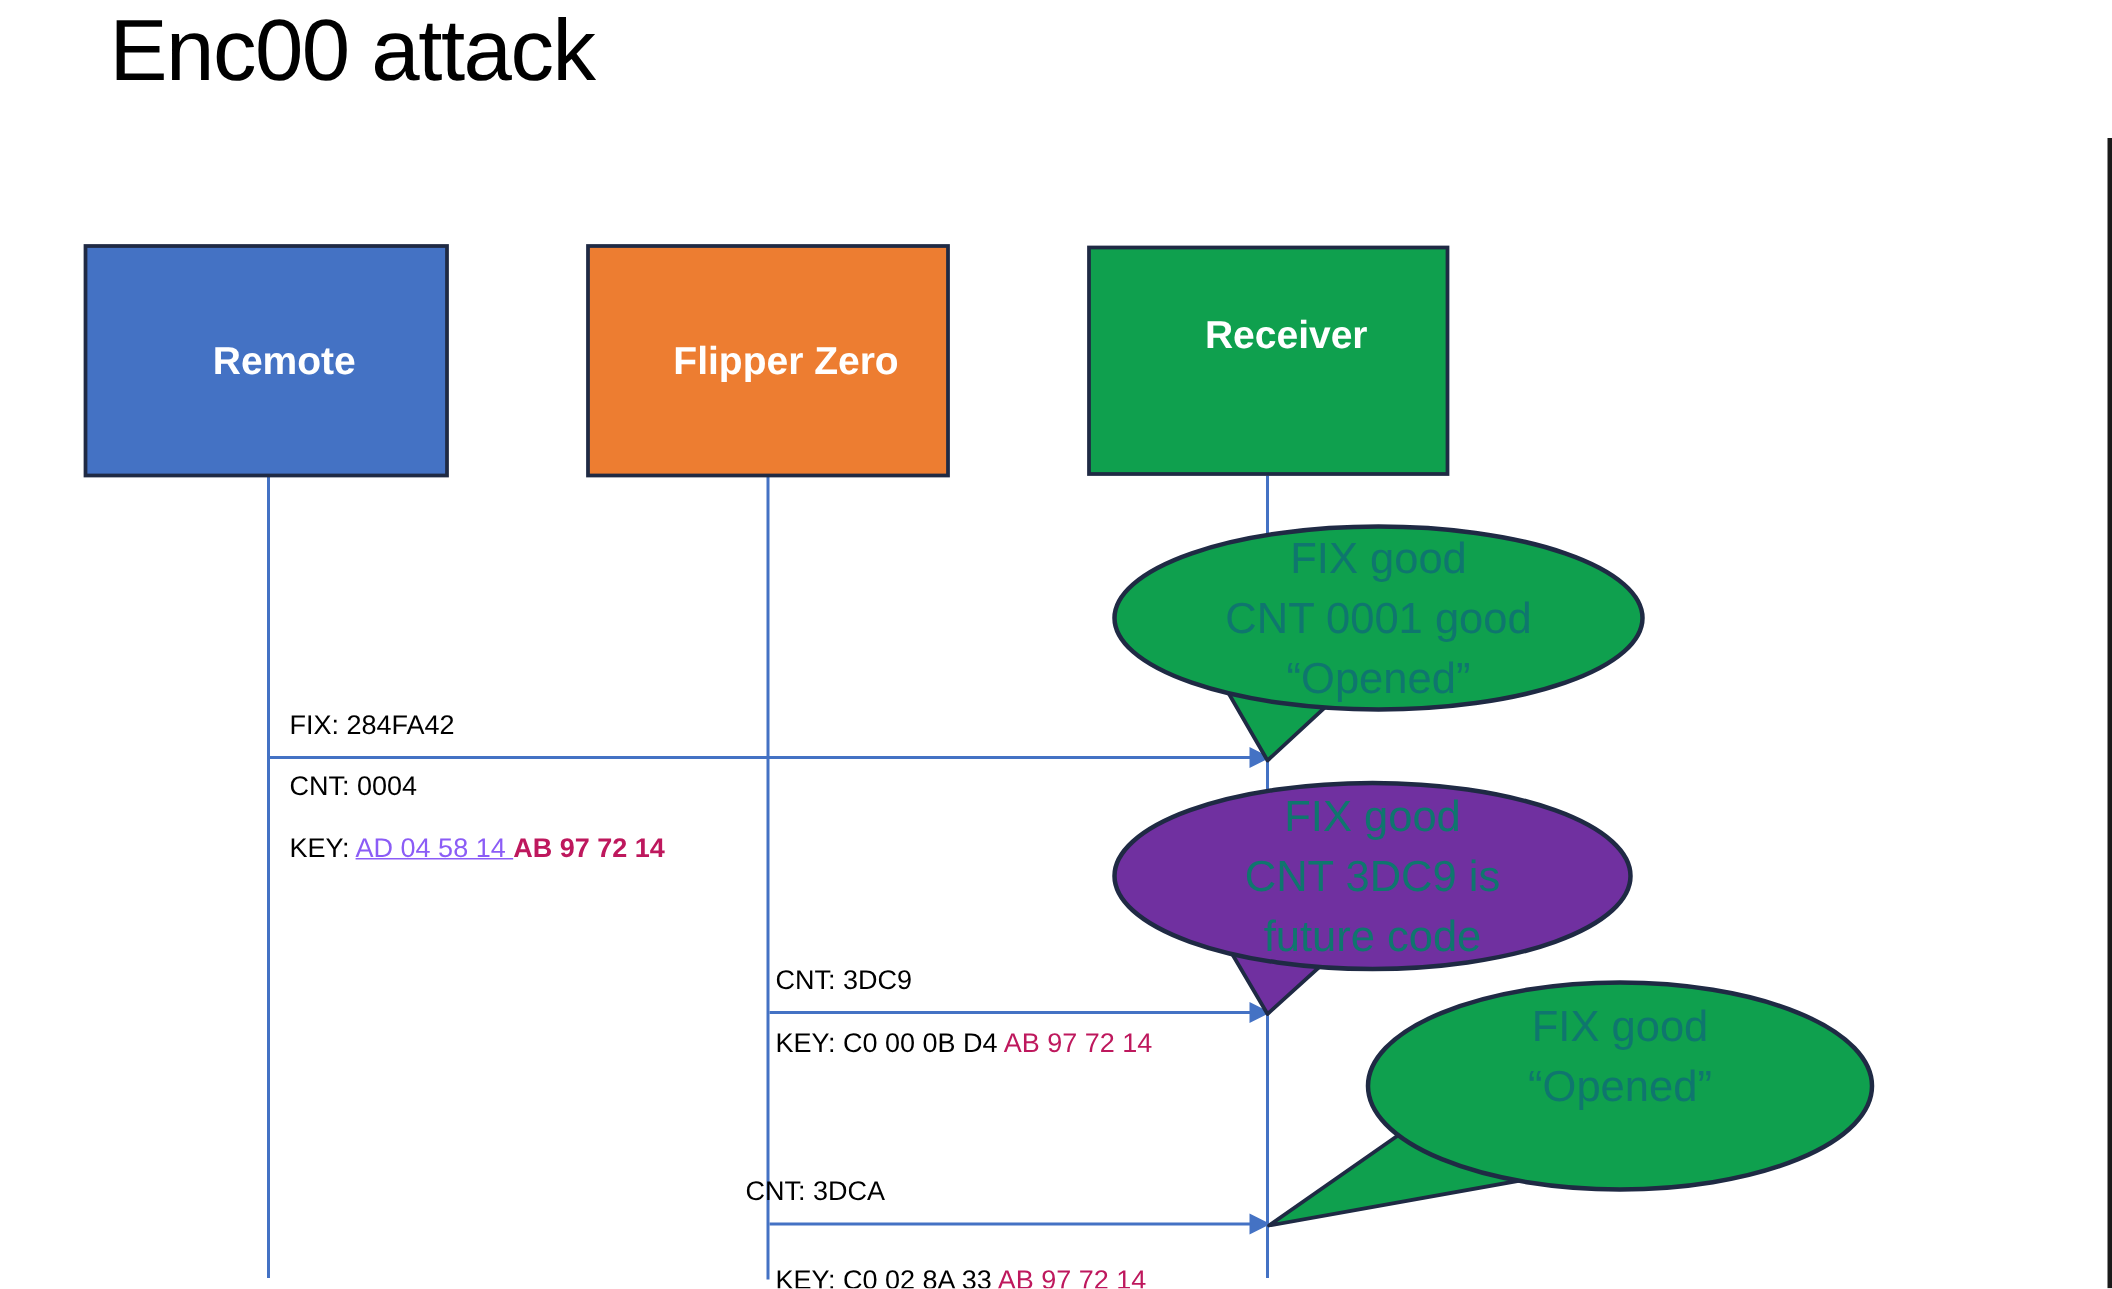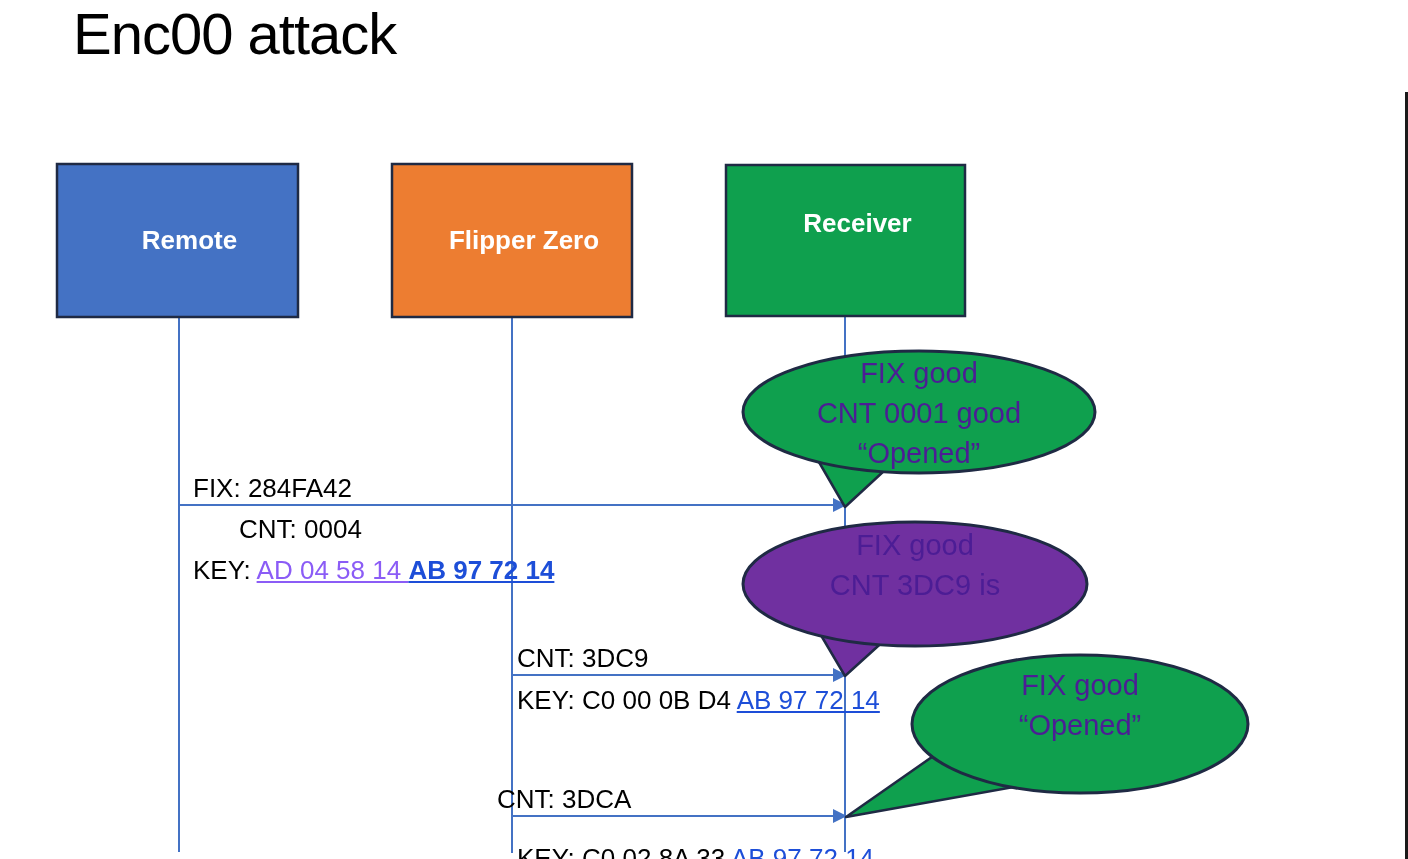--- a/index.html
+++ b/index.html
@@ -10,26 +10,26 @@
   #shapes{position:absolute;left:0;top:0;z-index:1;}
   .abs{position:absolute;white-space:nowrap;}
   #title{
     left:73px;top:0px;font-size:58px;font-weight:300;color:#000000;
     letter-spacing:-1px;z-index:3;
   }
   .actor-label{
     z-index:3;display:flex;align-items:center;justify-content:center;
     color:#ffffff;font-size:26px;font-weight:700;padding-left:12px;
   }
-  .msg{z-index:3;font-size:26px;color:#000000;}
+  .msg{z-index:3;font-size:18px;color:#000000;}
   .msg .red{color:#8b5cf6;text-decoration:underline;}
-  .msg .green{color:#1d4ed8;text-decoration:underline;}
+  .msg .green{color:#be185d;}
   .msg .green.bold{font-weight:700;}
   .callout-text{
-    z-index:3;color:#4c1d95;font-size:29px;line-height:40px;text-align:center;
+    z-index:3;color:#0f766e;font-size:29px;line-height:40px;text-align:center;
   }
   .callout-text span{display:block;}
   #right-edge{
     position:absolute;left:1405px;top:92px;width:3px;height:767px;
     background:#1a1a1a;z-index:4;
   }
 </style>
 </head>
 <body>
 
@@ -64,21 +64,21 @@
     <ellipse cx="1080" cy="724" rx="168" ry="69" stroke="#1F2A44" stroke-width="3" fill="#0FA04E"></ellipse>
   </svg>
 
   <div id="title" class="abs">Enc00 attack</div>
 
   <div class="abs actor-label" style="left:57px;top:164px;width:241px;height:153px;">Remote</div>
   <div class="abs actor-label" style="left:392px;top:164px;width:240px;height:153px;border-radius:29px;">Flipper Zero</div>
   <div class="abs actor-label" style="left:726px;top:165px;width:239px;height:117px;">Receiver</div>
 
   <div class="abs msg" style="left:193px;top:473px;">FIX: 284FA42</div>
-  <div class="abs msg" style="left:193px;top:514px;margin-left:46px;">CNT: 0004</div>
+  <div class="abs msg" style="left:193px;top:514px;">CNT: 0004</div>
   <div class="abs msg" style="left:193px;top:555px;">
     <span>KEY: </span><span class="red">AD 04 58 14 </span><span class="green bold">AB 97 72 14</span>
   </div>
 
   <div class="abs msg" style="left:517px;top:643px;">CNT: 3DC9</div>
   <div class="abs msg" style="left:517px;top:685px;">
     <span>KEY: C0 00 0B D4 </span><span class="green">AB 97 72 14</span>
   </div>
 
   <div class="abs msg" style="left:497px;top:784px;">CNT: 3DCA</div>
@@ -87,20 +87,21 @@
   </div>
 
   <div class="abs callout-text" style="left:743px;top:353px;width:352px;">
     <span>FIX good</span>
     <span>CNT 0001 good</span>
     <span>“Opened”</span>
   </div>
   <div class="abs callout-text" style="left:743px;top:525px;width:344px;">
     <span>FIX good</span>
     <span>CNT 3DC9 is</span>
+    <span>future code</span>
   </div>
   <div class="abs callout-text" style="left:912px;top:665px;width:336px;">
     <span>FIX good</span>
     <span>“Opened”</span>
   </div>
 
   <div id="right-edge"></div>
 </div>
 
 </body></html>

